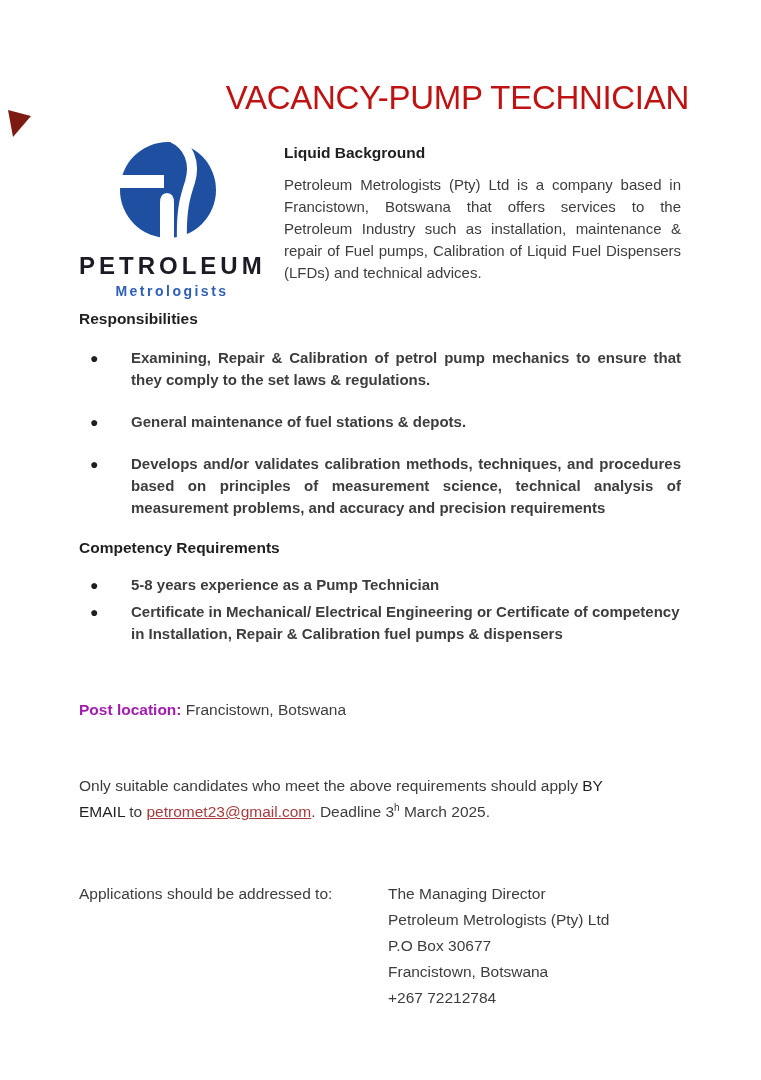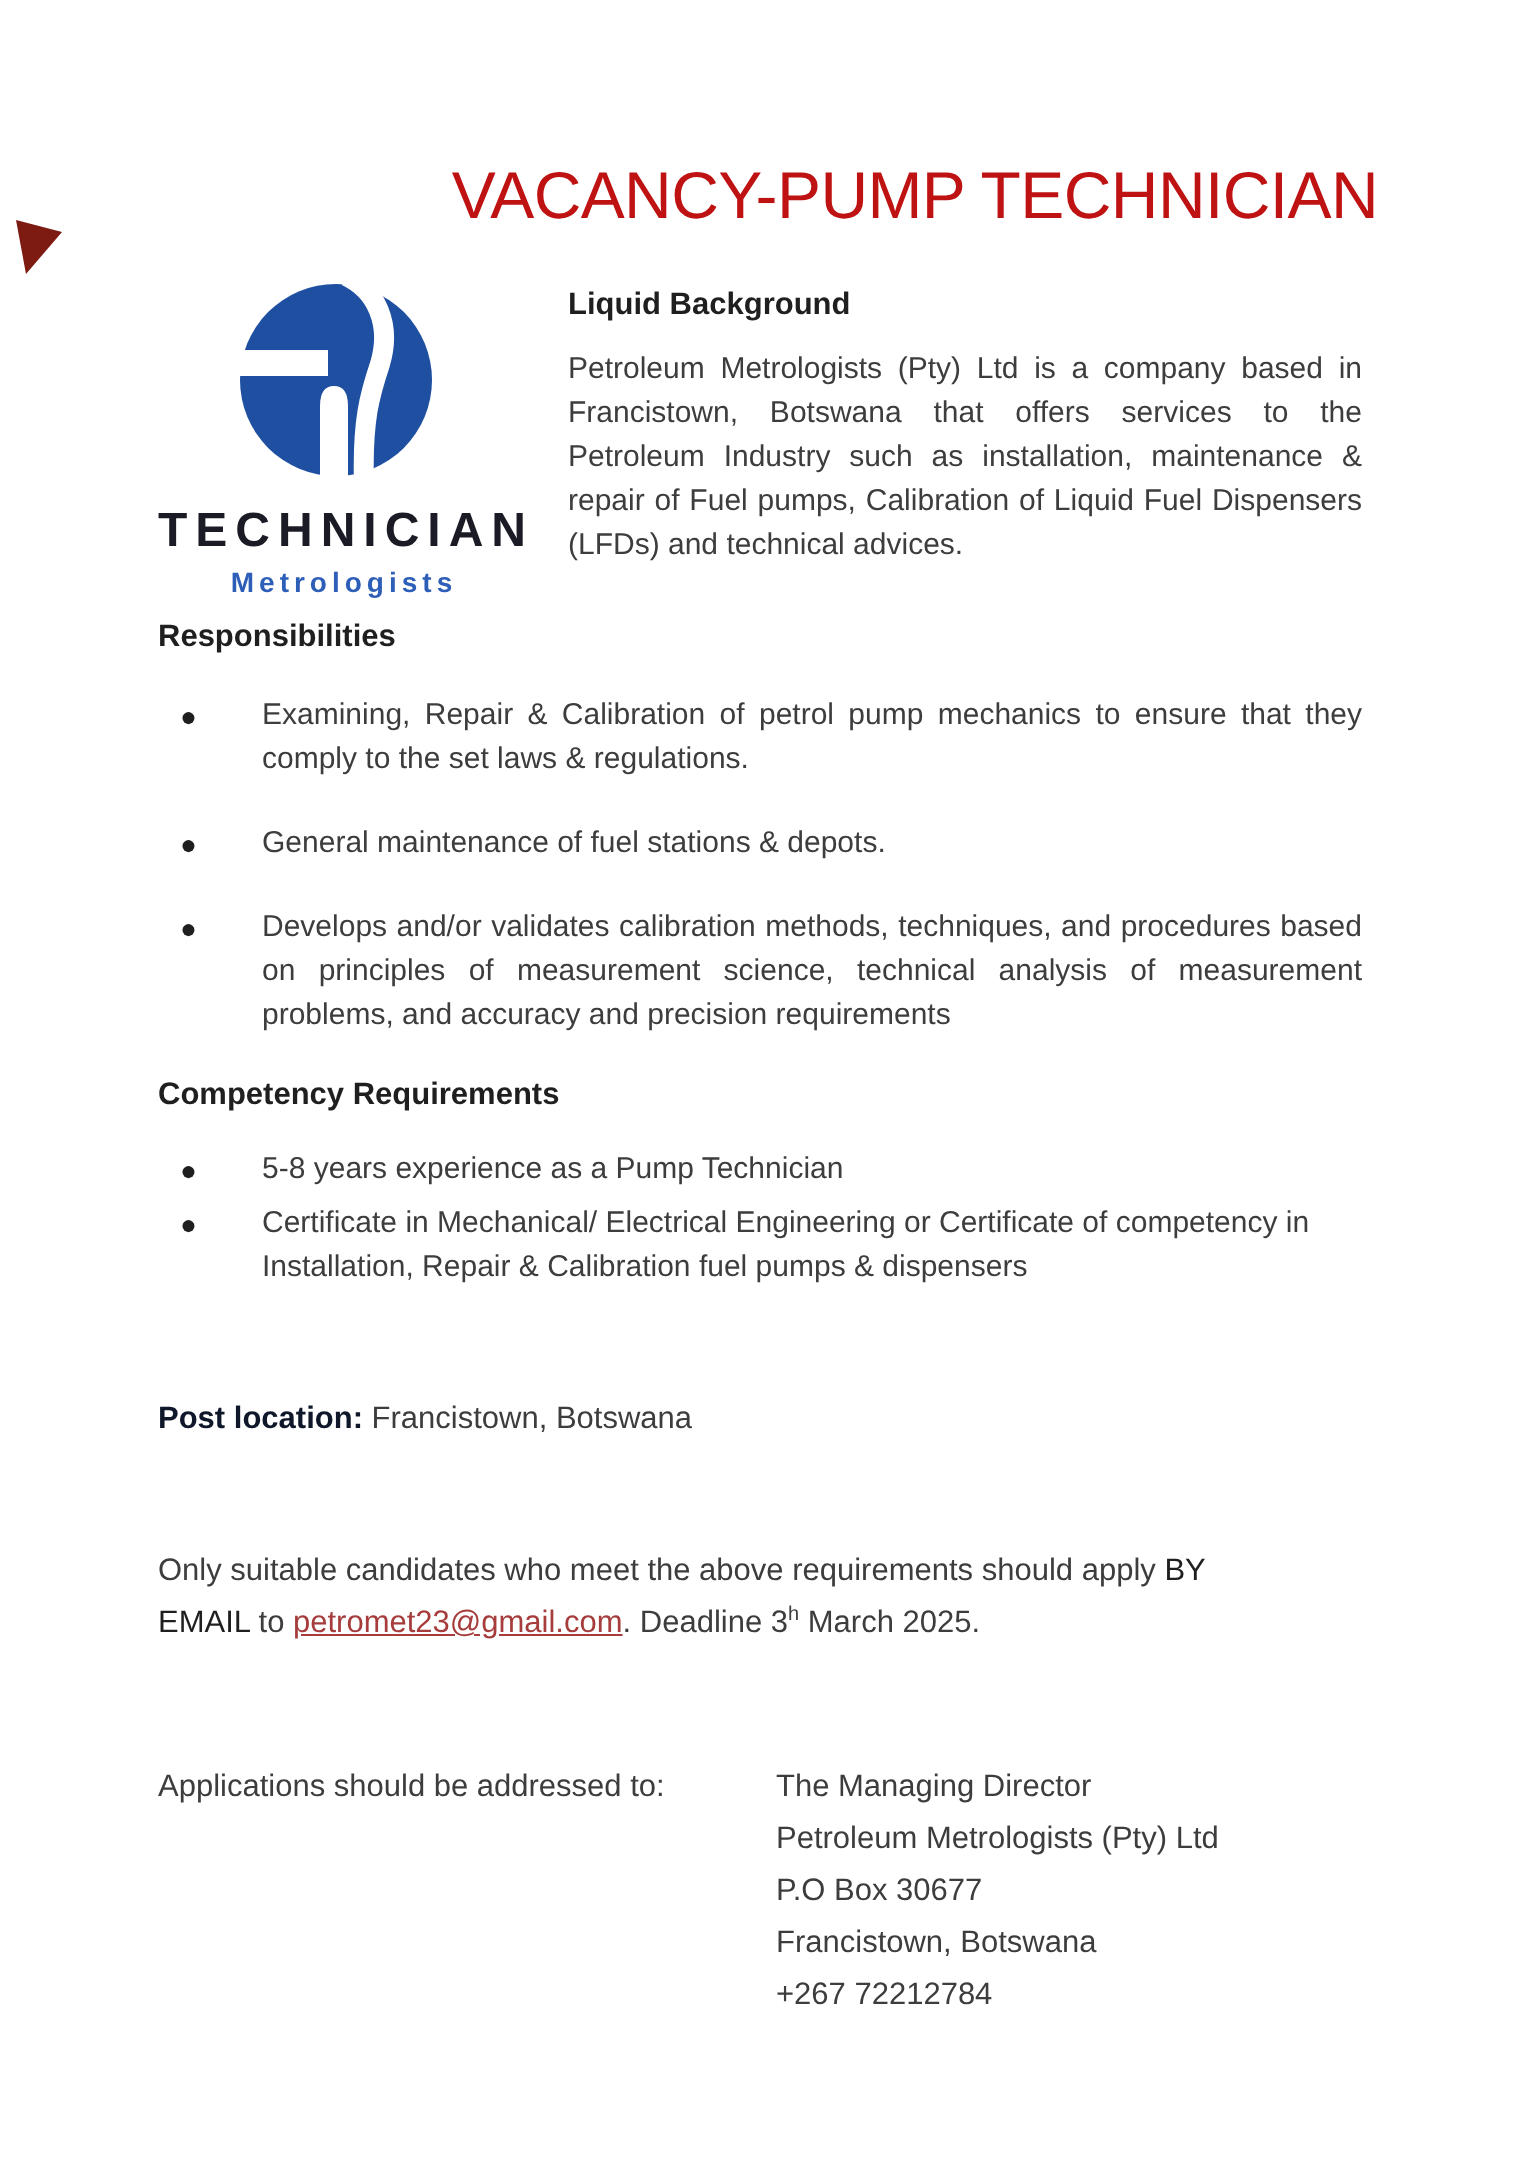--- a/index.html
+++ b/index.html
@@ -50,25 +50,25 @@
   .cb-body { font-size: 15px; line-height: 22px; text-align: justify; }
 
   .section-heading { font-weight: 700; color: #1f1f1f; font-size: 15.5px; margin-top: 11px; }
 
   .bullets { margin-top: 19px; }
   .bullet-row { display: flex; }
   .bullets .bullet-row { margin-bottom: 20px; }
   .bullets-tight { margin-top: 17px; }
   .bullets-tight .bullet-row { margin-bottom: 5px; }
   .bullet-dot { flex: 0 0 41px; padding-left: 11px; box-sizing: content-box; font-size: 14px; line-height: 22px; color: #1f1f1f; }
-  .bullet-text { flex: 1; font-size: 15px; line-height: 22px; text-align: justify; }
+  .bullet-text { flex: 1; font-size: 15px; line-height: 22px; text-align: justify; font-weight: bold; }
   .bullets-tight .bullet-text { text-align: left; }
 
   .post-location { margin-top: 56px; font-size: 15.5px; }
-  .label-bold { font-weight: 700; color: #0f172a; }
+  .label-bold { font-weight: 700; color: #a21caf; }
 
   .apply { margin-top: 54px; font-size: 15.5px; line-height: 26px; }
   .apply .bold { font-weight: 400; color: #1f1f1f; }
   .email-link { color: #a63c3c; text-decoration: underline; cursor: pointer; }
   .apply sup { font-size: 10px; vertical-align: super; line-height: 0; }
 
   .address-row { margin-top: 56px; display: flex; font-size: 15.5px; }
   .address-label { flex: 0 0 309px; line-height: 26px; }
   .address-lines { flex: 1; line-height: 26px; white-space: pre-line; }
 </style>
@@ -86,21 +86,21 @@
   <div class="content">
 
     <div class="header-row">
       <div class="logo-col">
         <svg class="logo-mark" viewBox="0 0 100 100">
           <circle cx="50" cy="50" r="48" fill="#1e4fa1"></circle>
           <rect x="-2" y="35" width="48" height="13" fill="#ffffff"></rect>
           <path d="M42 102 L42 63 Q42 53 49 53 Q56 53 56 63 L56 102 Z" fill="#ffffff"></path>
           <path d="M55 -2 C70 5 78 22 72 42 C67 57 63 70 64 102" stroke="#ffffff" stroke-width="10" fill="none"></path>
         </svg>
-        <div class="logo-wordmark">TECHNICIAN</div>
+        <div class="logo-wordmark">PETROLEUM</div>
         <div class="logo-sub">Metrologists</div>
       </div>
       <div class="right-col">
         <div class="cb-heading">Liquid Background</div>
         <div class="cb-body">Petroleum Metrologists (Pty) Ltd is a company based in Francistown, Botswana that offers services to the Petroleum Industry such as installation, maintenance &amp; repair of Fuel pumps, Calibration of Liquid Fuel Dispensers (LFDs) and technical advices.</div>
       </div>
     </div>
 
     <div class="section-heading">Responsibilities</div>
     <div class="bullets">

